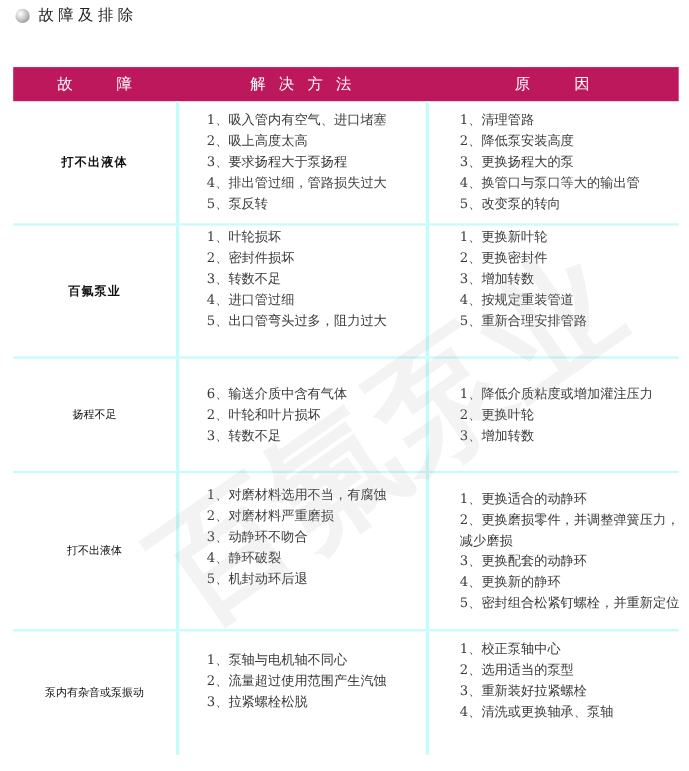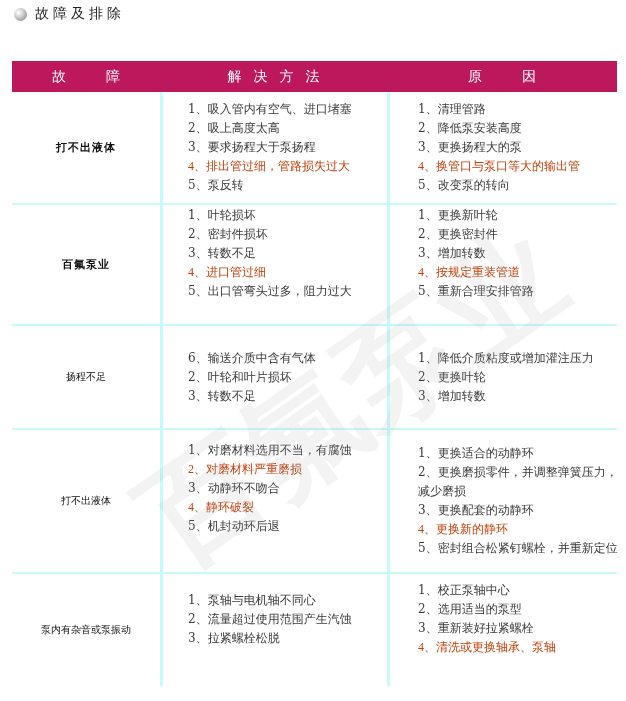--- a/index.html
+++ b/index.html
@@ -92,21 +92,21 @@
     }
     .items {
       list-style: none;
       margin: 12px;
       padding: 0;
       font-size: 12px;
       line-height: 19px;
       color: #3a3a3a;
     }
     .items li { white-space: nowrap; }
-    .items li.muted { color: #c2410c; font-family: Liberation Serif, serif; }
+    .items li.muted { color: #404040; }
 
     .watermark {
       position: absolute;
       left: 80px;
       top: 210px;
       font-family: "DejaVu Sans", "Liberation Sans", sans-serif;
       font-weight: bold;
       font-size: 120px;
       color: rgba(160, 160, 160, 0.13);
       transform: rotate(-35deg);

